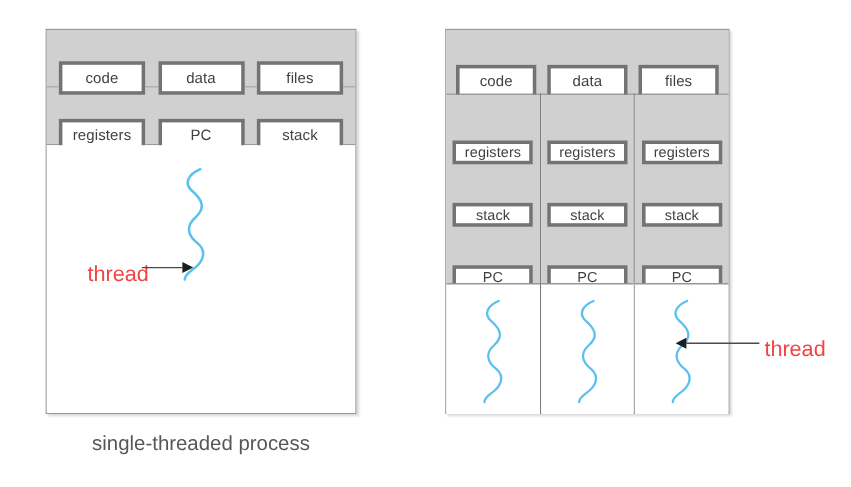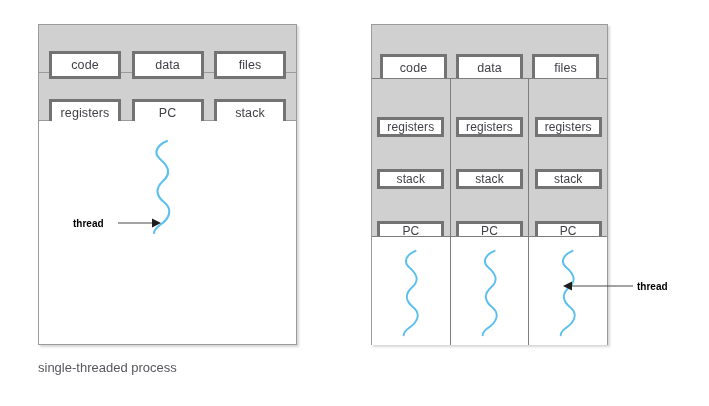--- a/index.html
+++ b/index.html
@@ -139,36 +139,36 @@
   }
   #multi .whitezone .squig {
     left: 50%;
     margin-left: -14px;
     top: 12px;
   }
 
   
   .callout-label {
     position: absolute;
-    font-size: 10px;
-    color: #000000;
+    font-size: 18px;
+    color: #ef4444;
     white-space: nowrap;
-    font-weight: bold;
   }
   #thread-label-left { left: 73px; top: 218px; }
   #thread-arrow-left { position: absolute; left: 118px; top: 216px; }
 
   #thread-label-right { left: 637px; top: 281px; }
   #thread-arrow-right { position: absolute; left: 563px; top: 279px; }
 
   
   .caption {
     position: absolute;
-    font-size: 13px;
+    font-size: 17px;
     color: #55575c;
+    text-align: center;
     white-space: nowrap;
   }
   #caption-single { left: 38px; top: 360px; width: 259px; }
   #caption-multi  { left: 371px; top: 360px; width: 237px; }
 </style>
 </head>
 <body>
 
 <div id="stage">
 

